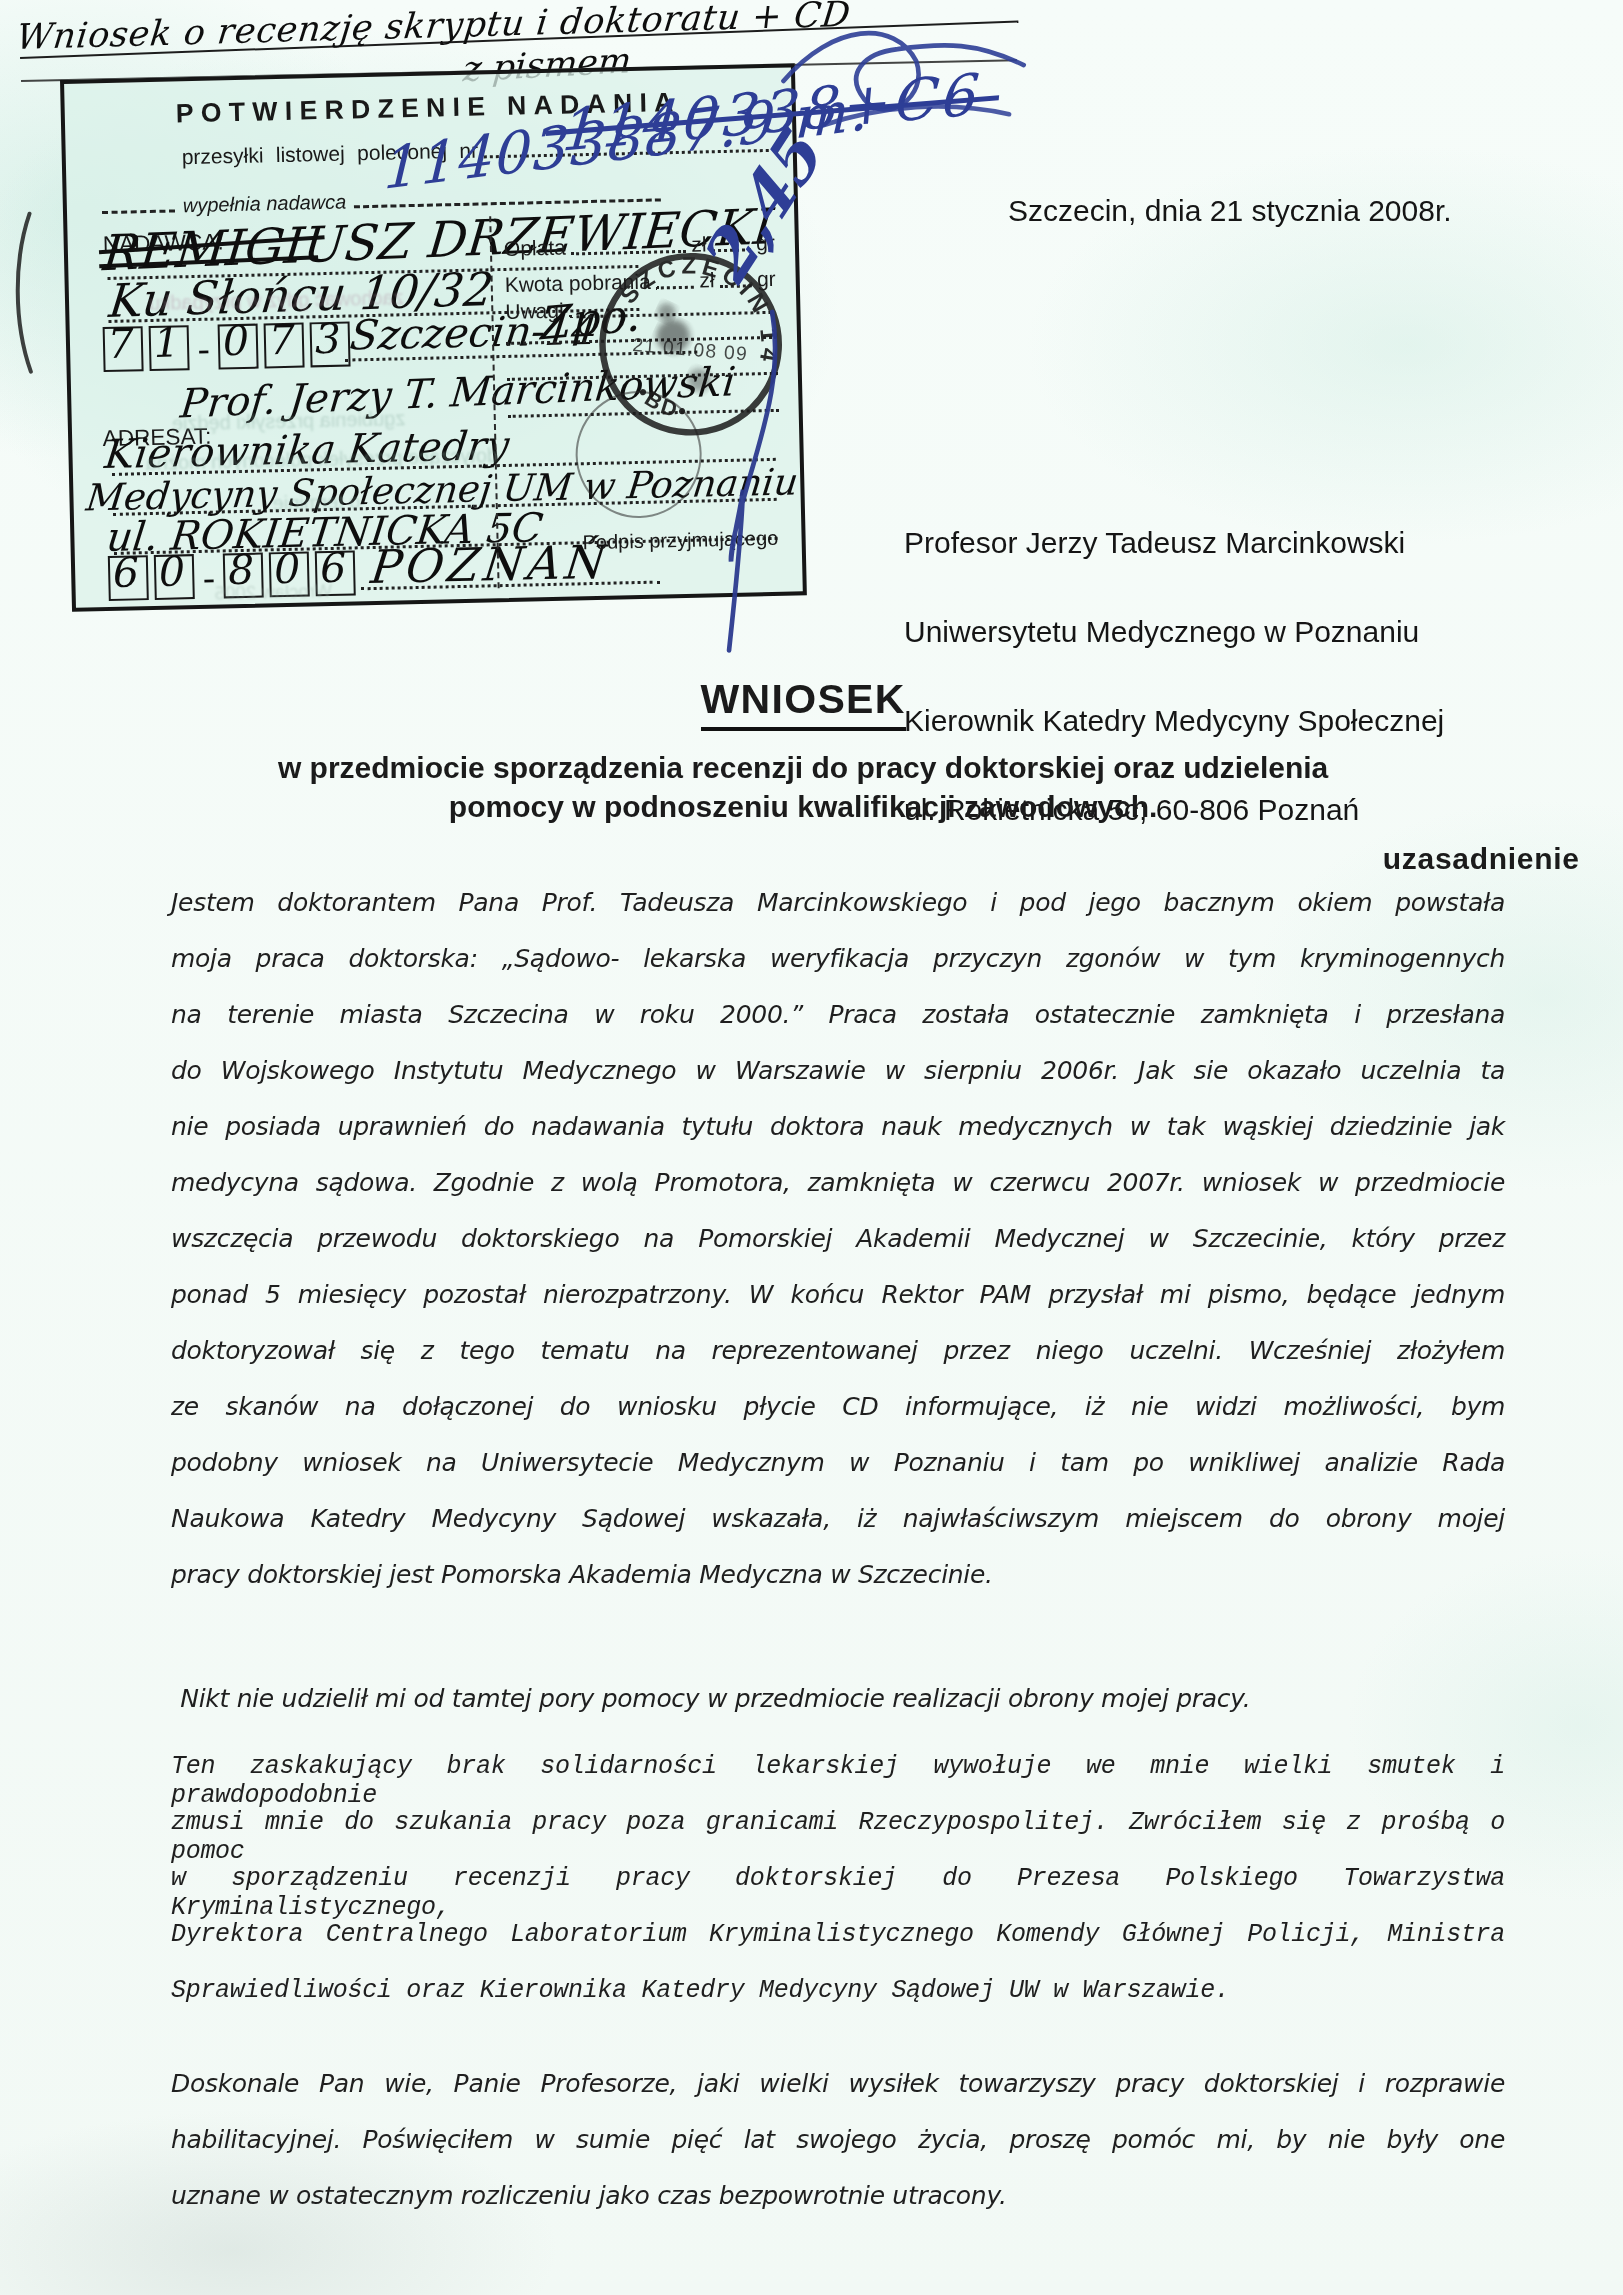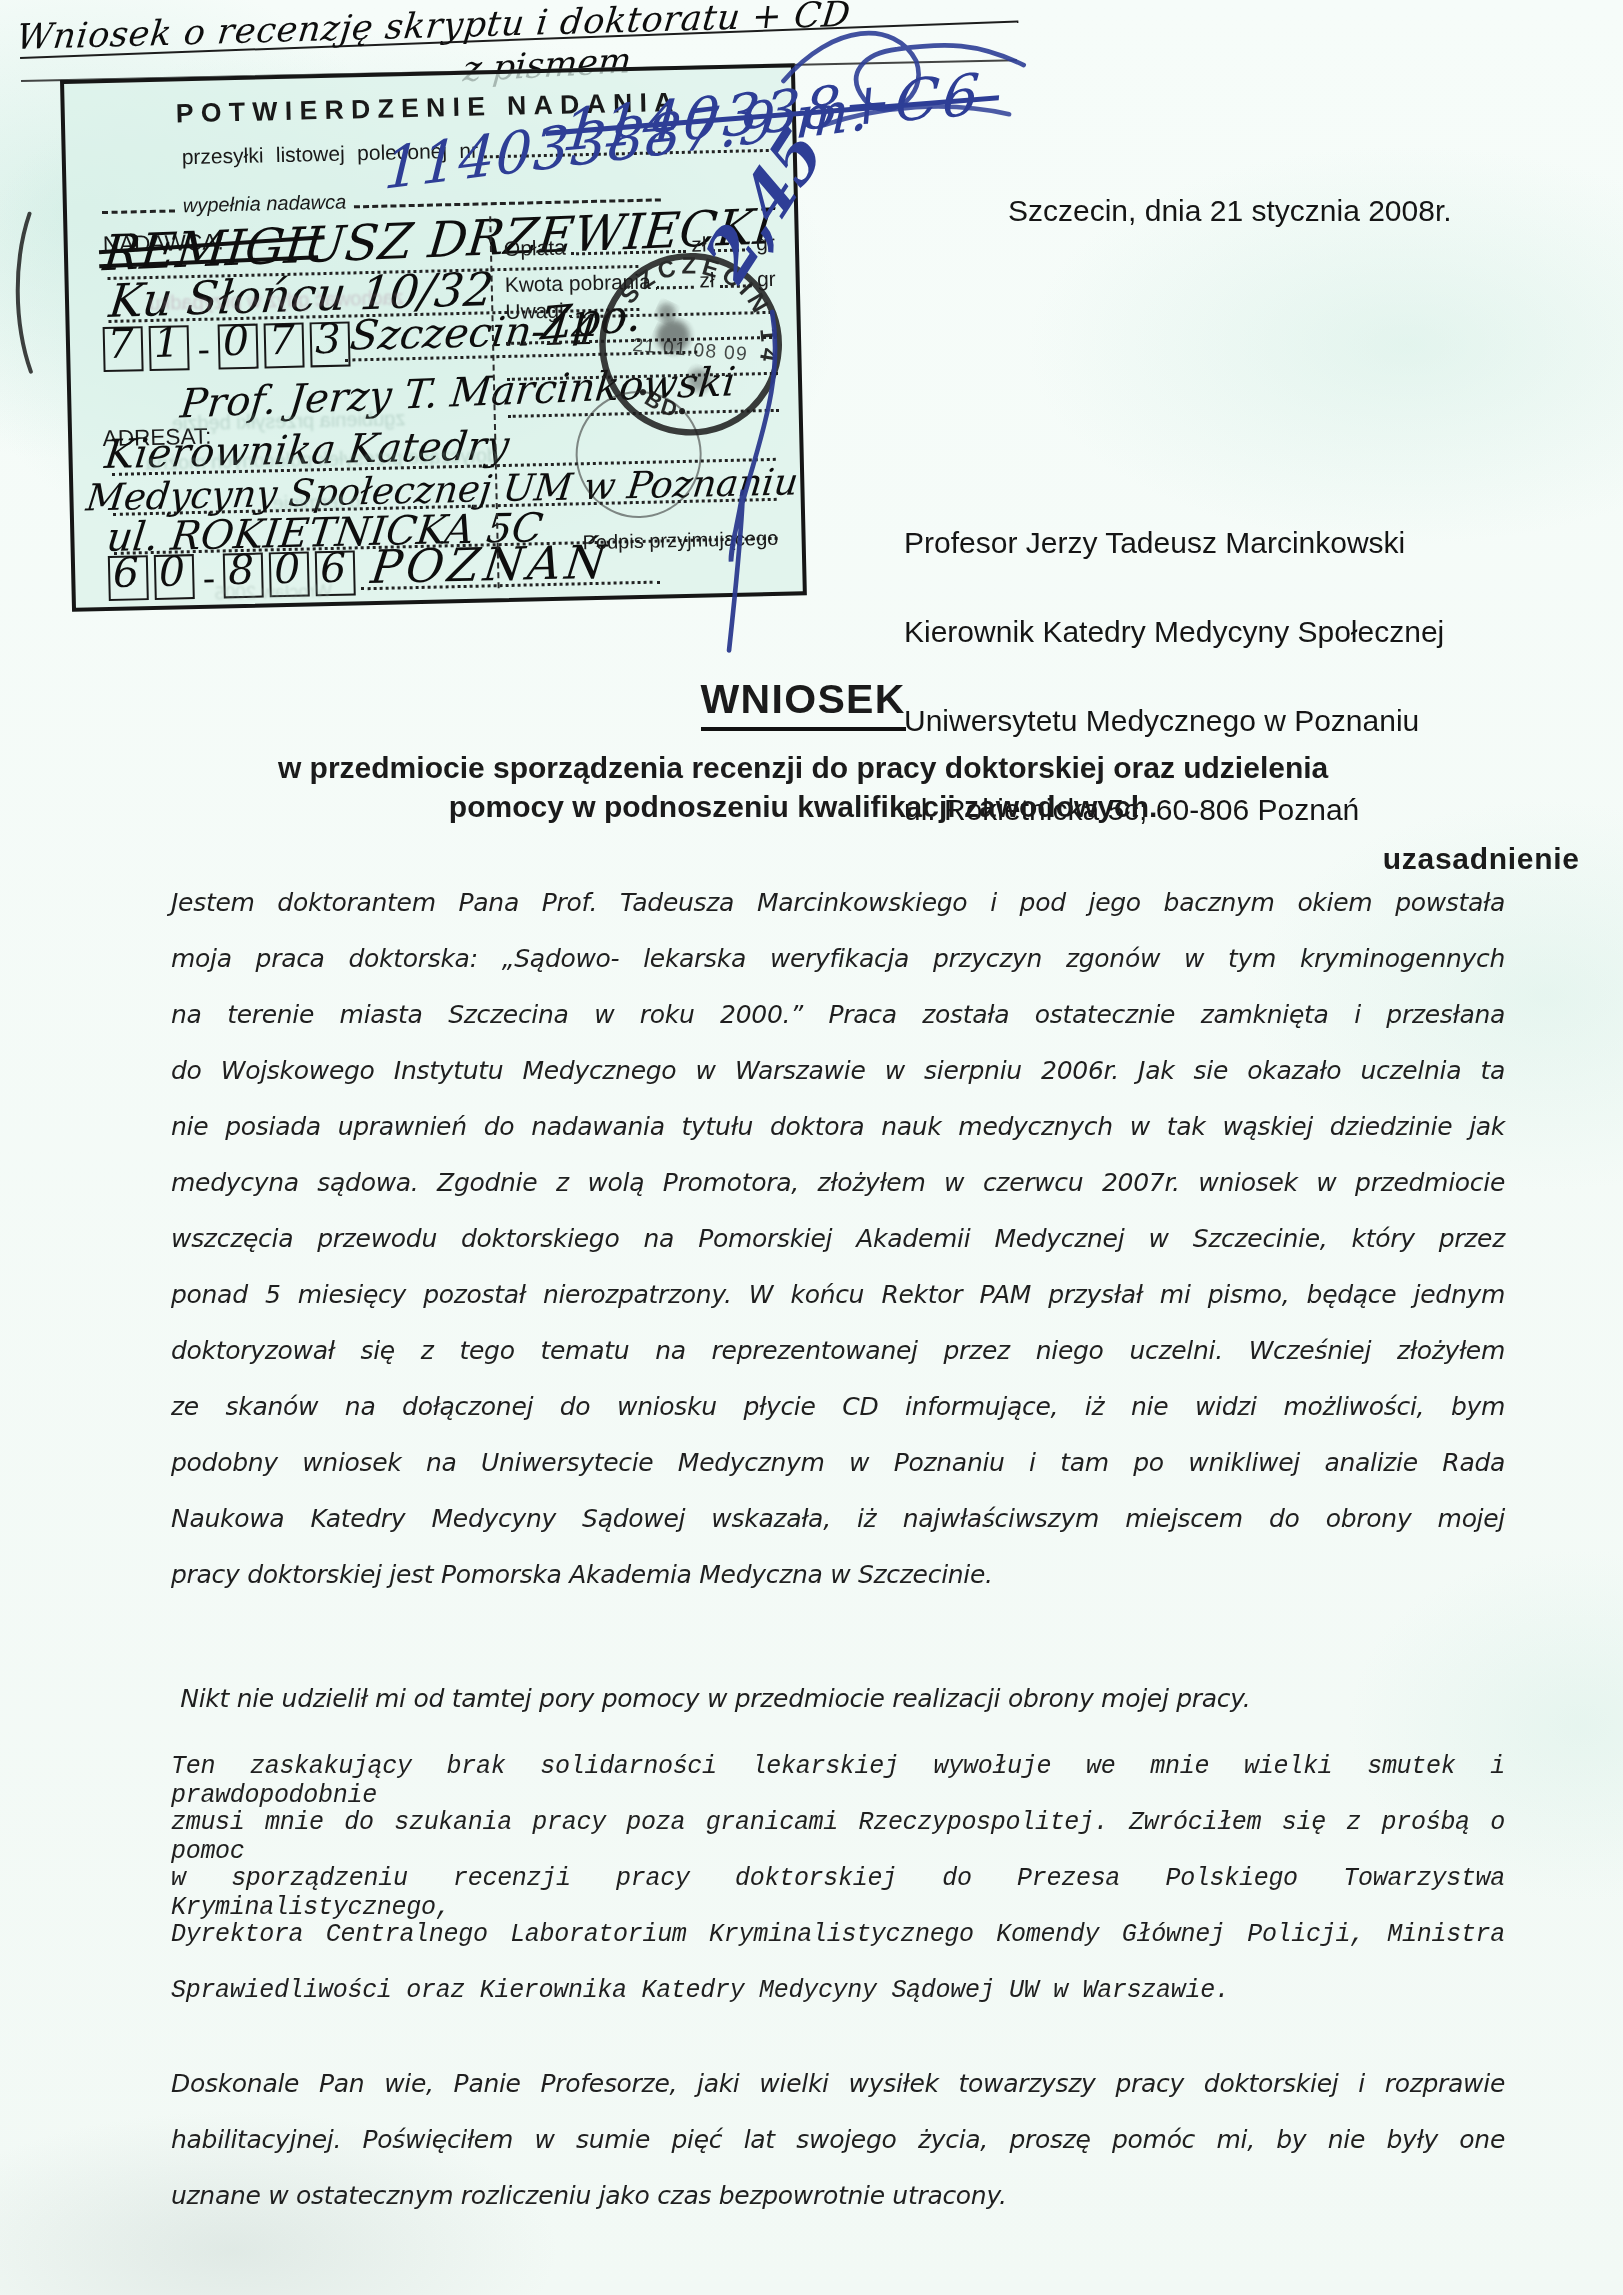--- a/index.html
+++ b/index.html
@@ -232,42 +232,42 @@
   <svg class="abs overlay-svg" viewBox="0 0 2446 3458" width="1624" height="2295">
     <path d="M 1163 470 C 1178 560 1152 640 1130 716 C 1112 778 1099 828 1101 846 C 1103 812 1116 766 1119 738 C 1117 806 1106 906 1098 980" fill="none" stroke="#2b3a8e" stroke-width="7" stroke-linecap="round" opacity=".95"></path>
     <path d="M 1180 122 C 1255 34 1348 30 1380 92 C 1400 148 1332 188 1302 150 C 1272 112 1300 80 1352 74 C 1424 64 1472 64 1542 98" fill="none" stroke="#2e3e96" stroke-width="7" stroke-linecap="round" opacity=".9"></path>
     <path d="M 1236 190 C 1330 158 1430 152 1520 172" fill="none" stroke="#2e3e96" stroke-width="7" stroke-linecap="round" opacity=".85"></path>
     <path d="M 44 322 C 20 392 20 486 46 560" fill="none" stroke="#111" stroke-width="6" stroke-linecap="round" opacity=".8"></path>
   </svg>
 
   <div class="abs dateline">Szczecin, dnia 21 stycznia 2008r.</div>
   <div class="abs addrblock" id="addr-block">
       <div class="addr-line">Profesor Jerzy Tadeusz Marcinkowski</div>
+      <div class="addr-line">Uniwersytetu Medycznego w Poznaniu</div>
       <div class="addr-line">Kierownik Katedry Medycyny Społecznej</div>
-      <div class="addr-line">Uniwersytetu Medycznego w Poznaniu</div>
       <div class="addr-line">ul. Rokietnicka 5c; 60-806 Poznań</div>
     </div>
 
   <div class="abs titleblock">
     <div><span class="main-title">WNIOSEK</span></div>
     <div class="subtitle">
       <div>w przedmiocie sporządzenia recenzji do pracy doktorskiej oraz udzielenia</div>
       <div>pomocy w podnoszeniu kwalifikacji zawodowych.</div>
     </div>
   </div>
   <div class="abs section-heading">uzasadnienie</div>
 
   <div class="abs bodytext">
     <div id="p1-lines">
         <div class="bline j">Jestem doktorantem Pana Prof. Tadeusza Marcinkowskiego i pod jego bacznym okiem powstała</div>
         <div class="bline j">moja praca doktorska: „Sądowo- lekarska weryfikacja przyczyn zgonów w tym kryminogennych</div>
         <div class="bline j">na terenie miasta Szczecina w roku 2000.” Praca została ostatecznie zamknięta i przesłana</div>
         <div class="bline j">do Wojskowego Instytutu Medycznego w Warszawie w sierpniu 2006r. Jak sie okazało uczelnia ta</div>
         <div class="bline j">nie posiada uprawnień do nadawania tytułu doktora nauk medycznych w tak wąskiej dziedzinie jak</div>
-        <div class="bline j">medycyna sądowa. Zgodnie z wolą Promotora, złożyłem w czerwcu 2007r. wniosek w przedmiocie</div>
+        <div class="bline j">medycyna sądowa. Zgodnie z wolą Promotora, zamknięta w czerwcu 2007r. wniosek w przedmiocie</div>
         <div class="bline j">wszczęcia przewodu doktorskiego na Pomorskiej Akademii Medycznej w Szczecinie, który przez</div>
         <div class="bline j">ponad 5 miesięcy pozostał nierozpatrzony. W końcu Rektor PAM przysłał mi pismo, będące jednym</div>
         <div class="bline j">doktoryzował się z tego tematu na reprezentowanej przez niego uczelni. Wcześniej złożyłem</div>
         <div class="bline j">ze skanów na dołączonej do wniosku płycie CD informujące, iż nie widzi możliwości, bym</div>
         <div class="bline j">podobny wniosek na Uniwersytecie Medycznym w Poznaniu i tam po wnikliwej analizie Rada</div>
         <div class="bline j">Naukowa Katedry Medycyny Sądowej wskazała, iż najwłaściwszym miejscem do obrony mojej</div>
         <div class="bline">pracy doktorskiej jest Pomorska Akademia Medyczna w Szczecinie.</div>
       </div>
     <div class="bline" id="p2a">Nikt nie udzielił mi od tamtej pory pomocy w przedmiocie realizacji obrony mojej pracy.</div>
     <div id="p2b-lines">

